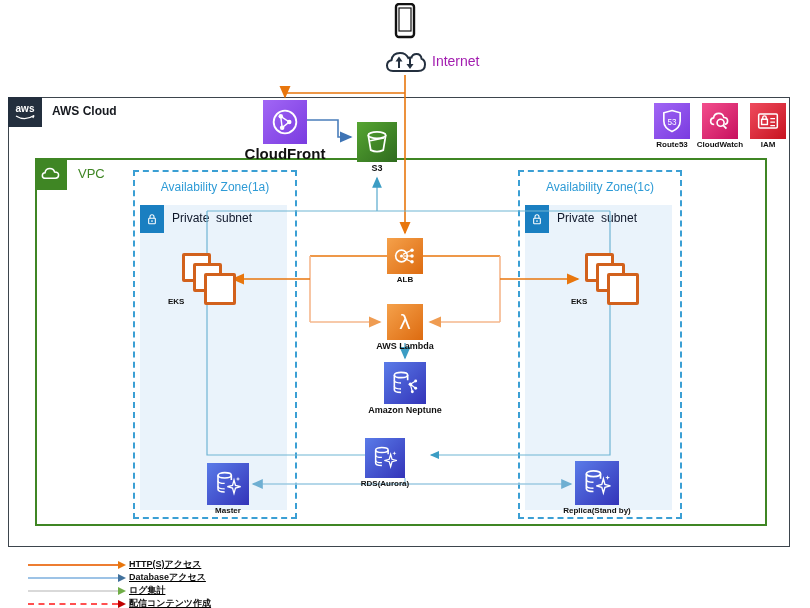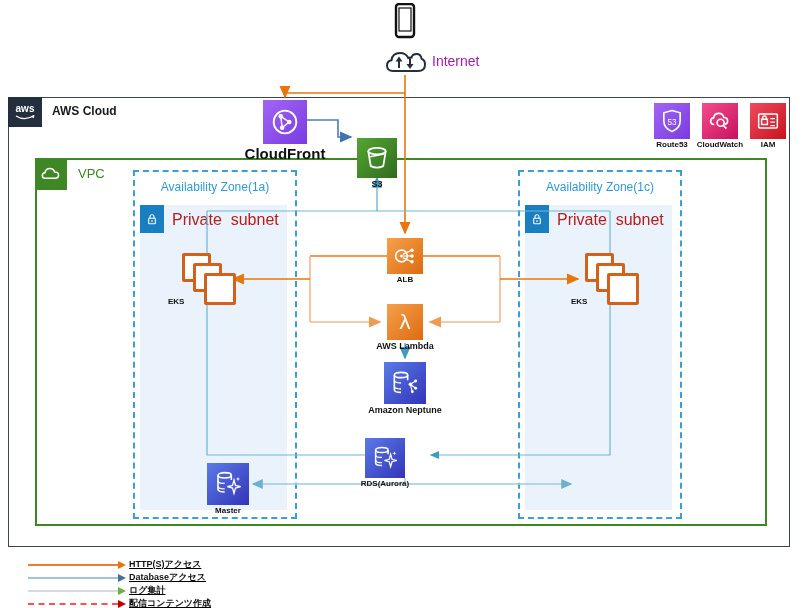--- a/index.html
+++ b/index.html
@@ -13,21 +13,21 @@
   .vpc-icon{left:35px;top:158px;width:32px;height:32px;background:#3F8624;z-index:4;display:flex;align-items:center;justify-content:center;}
   .vpc-title{left:78px;top:166px;font-size:13px;color:#3F8624;z-index:4;}
   .az{border:2px dashed #3B9FD4;z-index:1;}
   .az-left{left:133px;top:170px;width:160px;height:345px;}
   .az-right{left:518px;top:170px;width:160px;height:345px;}
   .az-title{position:absolute;left:0;top:8px;width:100%;text-align:center;font-size:12px;color:#2E9BD6;}
   .subnet{background:#EAF3FB;z-index:1;}
   .subnet-left{left:140px;top:205px;width:147px;height:305px;}
   .subnet-right{left:525px;top:205px;width:147px;height:305px;}
   .lock-badge{position:absolute;left:0;top:0;width:24px;height:28px;background:#1A7FC1;display:flex;align-items:center;justify-content:center;}
-  .subnet-title{position:absolute;left:32px;top:6px;font-size:16px;color:#b91c1c;white-space:pre;}
+  .subnet-title{position:absolute;left:32px;top:6px;font-size:12px;color:#0f172a;white-space:pre;}
   
   .node{position:absolute;width:90px;display:flex;flex-direction:column;align-items:center;z-index:3;}
   .node-label{margin-top:2px;font-size:8px;font-weight:bold;color:#111;text-align:center;line-height:1.1;}
   .icon{display:flex;align-items:center;justify-content:center;}
   .ic-purple{background:linear-gradient(135deg,#A166F5,#7A3BE0);}
   .ic-green{background:linear-gradient(135deg,#56A632,#2F6B1E);}
   .ic-pink{background:linear-gradient(135deg,#F34E8C,#C7115F);}
   .ic-red{background:linear-gradient(135deg,#EF4B5E,#C7131F);}
   .ic-orange{background:linear-gradient(135deg,#F5A14B,#DD6B10);}
   .ic-blue{background:linear-gradient(135deg,#5A7BE8,#3334B9);}
@@ -158,21 +158,21 @@
         <circle cx="12" cy="12" r="8" fill="none" stroke="#fff" stroke-width="1.3"></circle>
         <path d="M9 8 L15 12 L10 16 L9 8" fill="none" stroke="#fff" stroke-width="1"></path>
         <circle cx="9" cy="8" r="1.6" fill="#fff"></circle>
           <circle cx="15" cy="12" r="1.6" fill="#fff"></circle>
           <circle cx="10" cy="16" r="1.6" fill="#fff"></circle>
       </svg>
     </div>
     <div class="node-label" style="font-size:15px;">CloudFront</div>
   </div>
 
-  <div class="node" style="left:332px;top:122px;margin-top:16px;">
+  <div class="node" style="left:332px;top:122px;">
     <div class="icon ic-green" style="width:40px;height:40px;">
       <svg width="30" height="30" viewBox="0 0 24 24">
         <ellipse cx="12" cy="6.5" rx="7" ry="2.6" fill="none" stroke="#fff" stroke-width="1.4"></ellipse>
         <path d="M5 6.5 L7 18.5 Q12 21 17 18.5 L19 6.5" fill="none" stroke="#fff" stroke-width="1.4"></path>
         <path d="M6.5 11 L17.5 8.8" stroke="#fff" stroke-width="1.2"></path>
       </svg>
     </div>
     <div class="node-label" style="font-size:9px;">S3</div>
   </div>
 
@@ -275,20 +275,32 @@
         <ellipse cx="9.5" cy="5.5" rx="5" ry="2" fill="none" stroke="#fff" stroke-width="1.2"></ellipse>
         <path d="M4.5 5.5 V16 Q4.5 18 9.5 18 M14.5 5.5 V9" fill="none" stroke="#fff" stroke-width="1.2"></path>
         <path d="M4.5 9.5 Q4.5 11.5 9.5 11.5 M4.5 13.7 Q4.5 15.7 9.5 15.7" fill="none" stroke="#fff" stroke-width="1"></path>
         <path d="M16.5 9 L17.6 13 L21.5 14 L17.6 15 L16.5 19 L15.4 15 L11.5 14 L15.4 13 Z" fill="none" stroke="#fff" stroke-width="1"></path>
         <path d="M19.5 6.5 L19.9 7.8 L21.2 8.2 L19.9 8.6 L19.5 9.9 L19.1 8.6 L17.8 8.2 L19.1 7.8 Z" fill="#fff"></path>
       </svg>
     </div>
     <div class="node-label">Master</div>
   </div>
 
+  <div class="node" style="left:552px;top:461px;">
+    <div class="icon ic-blue" style="width:44px;height:44px;">
+      <svg width="34" height="34" viewBox="0 0 24 24">
+        <ellipse cx="9.5" cy="5.5" rx="5" ry="2" fill="none" stroke="#fff" stroke-width="1.2"></ellipse>
+        <path d="M4.5 5.5 V16 Q4.5 18 9.5 18 M14.5 5.5 V9" fill="none" stroke="#fff" stroke-width="1.2"></path>
+        <path d="M4.5 9.5 Q4.5 11.5 9.5 11.5 M4.5 13.7 Q4.5 15.7 9.5 15.7" fill="none" stroke="#fff" stroke-width="1"></path>
+        <path d="M16.5 9 L17.6 13 L21.5 14 L17.6 15 L16.5 19 L15.4 15 L11.5 14 L15.4 13 Z" fill="none" stroke="#fff" stroke-width="1"></path>
+        <path d="M19.5 6.5 L19.9 7.8 L21.2 8.2 L19.9 8.6 L19.5 9.9 L19.1 8.6 L17.8 8.2 L19.1 7.8 Z" fill="#fff"></path>
+      </svg>
+    </div>
+    <div class="node-label">Replica(Stand by)</div>
+  </div>
 
   <div class="legend-row" style="top:558px;">
     <div class="legend-line l1"></div>
     <div class="legend-arrow a1"></div>
     <div class="legend-label">HTTP(S)アクセス</div>
   </div>
   <div class="legend-row" style="top:571px;">
     <div class="legend-line l2"></div>
     <div class="legend-arrow a2"></div>
     <div class="legend-label">Databaseアクセス</div>

